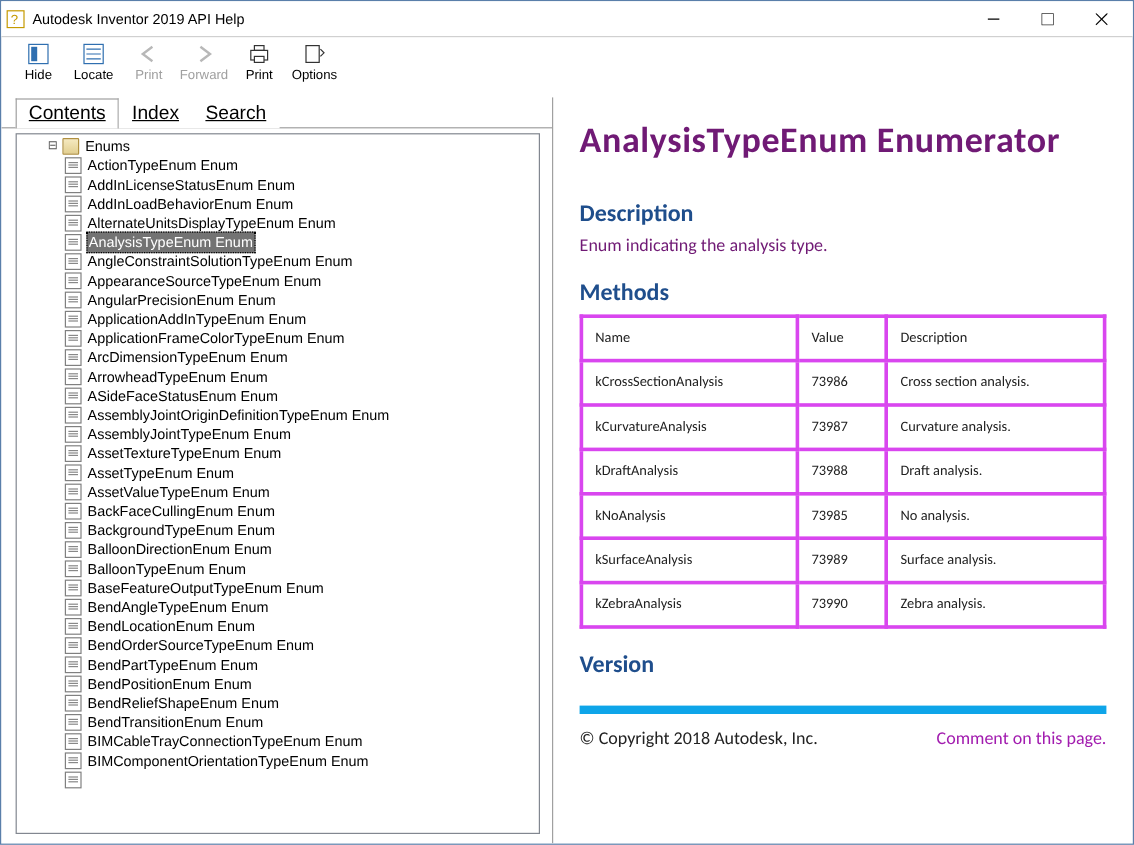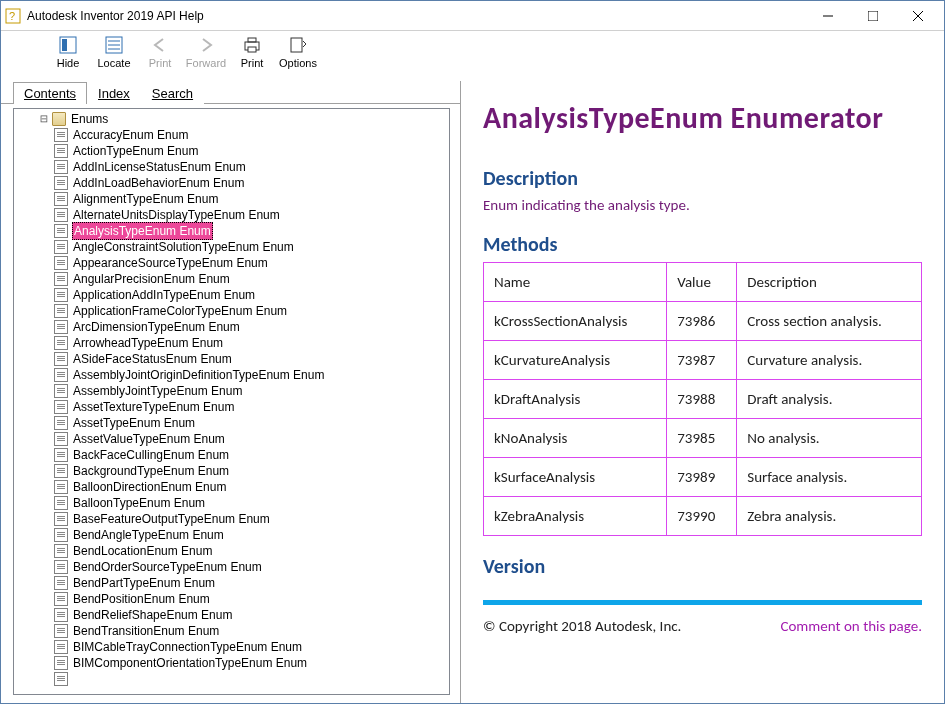--- a/index.html
+++ b/index.html
@@ -1,52 +1,52 @@
 <!DOCTYPE html>
 <html><head>
 <meta charset="utf-8">
 <style>
 * { box-sizing: border-box; margin: 0; padding: 0; }
 body { font-family: "Segoe UI", Tahoma, sans-serif; font-size: 12px; background: #fff; width: 945px; height: 704px; border: 1px solid #5a7faa; overflow: hidden; display: flex; flex-direction: column; }
 .titlebar { height: 30px; background: #fff; display: flex; align-items: center; padding: 0 4px; border-bottom: 1px solid #d0d0d0; }
 .title-icon { width: 16px; height: 16px; margin-right: 6px; }
 .titlebar .title { flex: 1; font-size: 12px; }
 .win-btn { width: 45px; height: 28px; display: flex; align-items: center; justify-content: center; }
-.toolbar { height: 50px; display: flex; align-items: flex-start; padding: 4px 8px 0 8px; gap: 0; margin-left: 36px; }
+.toolbar { height: 50px; display: flex; align-items: flex-start; padding: 4px 8px 0 8px; gap: 0; }
 .tb-item { display: flex; flex-direction: column; align-items: center; width: 46px; font-size: 11px; color: #000; cursor: pointer; }
 .tb-item.disabled { color: #a0a0a0; }
 .tb-icon { width: 20px; height: 20px; margin-bottom: 2px; display: flex; align-items: center; justify-content: center; }
 .tabs { display: flex; border-bottom: 1px solid #a0a0a0; padding-left: 12px; }
-.tab { padding: 3px 10px; font-size: 13px; border: 1px solid transparent; border-bottom: none; cursor: pointer; position: relative; top: 1px; background: #fff; }
+.tab { padding: 3px 10px; font-size: 16px; border: 1px solid transparent; border-bottom: none; cursor: pointer; position: relative; top: 1px; background: #fff; }
 .tab.active { border-color: #a0a0a0; background: #fff; text-decoration: underline; }
 .tab.inactive { text-decoration: underline; }
 .body { display: flex; flex: 1; overflow: hidden; }
 .sidebar { width: 460px; border-right: 1px solid #a0a0a0; display: flex; flex-direction: column; overflow: hidden; }
 .tree-wrap { flex: 1; margin: 4px 10px 8px 12px; border: 1px solid #828790; overflow-y: scroll; overflow-x: hidden; position: relative; }
 .tree-wrap::-webkit-scrollbar { width: 17px; }
 .tree-wrap::-webkit-scrollbar-track { background: #f0f0f0; }
 .tree-wrap::-webkit-scrollbar-thumb { background: #c2c3c9; border: 1px solid #a0a0a0; }
 .tree-root { padding: 2px 4px 2px 24px; font-size: 12px; }
 .node { display: flex; align-items: center; height: 16px; line-height: 16px; white-space: nowrap; }
 .node .toggle { width: 12px; height: 12px; margin-right: 2px; display: inline-flex; align-items: center; justify-content: center; font-size: 10px; color: #555; cursor: pointer; }
 .nicon { width: 14px; height: 14px; margin-right: 4px; display: inline-block; }
 .book-icon { background: linear-gradient(#f5e9c0,#e2cf90); border: 1px solid #b09040; border-radius: 1px; }
 .page-icon { background: #fff; border: 1px solid #808080; position: relative; }
 .page-icon::after { content: ""; position: absolute; left: 2px; right: 2px; top: 3px; height: 1px; background: #888; box-shadow: 0 2px 0 #888, 0 4px 0 #888; }
-.node.sel .lbl { background: #ec4899; color: #fff; border: 1px dotted #000; padding: 0 1px; }
+.node.sel .lbl { background: #737373; color: #fff; border: 1px dotted #000; padding: 0 1px; }
 .node .lbl { padding: 0 1px; }
 .children { padding-left: 16px; }
 .content { flex: 1; padding: 18px 22px 10px 22px; overflow-y: auto; font-family: Calibri, "Segoe UI", sans-serif; font-size: 15px; color: #222; }
 .content h1 { color: #701a75; font-size: 30px; font-weight: 700; margin-bottom: 30px; letter-spacing: 0.5px; }
 .content h2 { color: #1f4e8c; font-size: 20px; font-weight: 700; margin: 18px 0 6px 0; }
 .content p { font-size: 15px; color: #701a75; }
 table.methods { width: 100%; border-collapse: collapse; margin-top: 6px; }
-table.methods th, table.methods td { border: 1px solid #d946ef; padding: 10px 10px; text-align: left; font-size: 15px; font-weight: 400; }
+table.methods th, table.methods td { border: 3px solid #d946ef; padding: 10px 10px; text-align: left; font-size: 12px; font-weight: 400; }
 table.methods th { font-weight: 400; }
-.footer { border-top: 5px solid #0ea5e9; margin-top: 22px; padding-top: 12px; display: flex; justify-content: space-between; font-size: 15px; }
+.footer { border-top: 7px solid #0ea5e9; margin-top: 22px; padding-top: 12px; display: flex; justify-content: space-between; font-size: 15px; }
 .footer a { color: #a21caf; text-decoration: none; }
 </style>
 </head>
 <body>
 
 <div class="titlebar">
   <span class="title-icon">
     <svg viewBox="0 0 16 16">
         <rect x="1" y="1" width="14" height="14" fill="#fff" stroke="#c59a00"></rect>
         <text x="4" y="12" font-size="11" fill="#c59a00">?</text>
@@ -139,37 +139,29 @@
     <div class="tree-wrap">
       <div class="tree-root">
         <div class="node">
           <span class="toggle">⊟</span>
           <span class="nicon book-icon"></span>
           <span class="lbl">Enums</span>
         </div>
         <div class="children" id="tree-children">
             <div class="node">
               <span class="nicon page-icon"></span>
-              <span class="lbl">AccuracyEnum Enum</span>
-            </div>
-            <div class="node">
-              <span class="nicon page-icon"></span>
               <span class="lbl">ActionTypeEnum Enum</span>
             </div>
             <div class="node">
               <span class="nicon page-icon"></span>
               <span class="lbl">AddInLicenseStatusEnum Enum</span>
             </div>
             <div class="node">
               <span class="nicon page-icon"></span>
               <span class="lbl">AddInLoadBehaviorEnum Enum</span>
-            </div>
-            <div class="node">
-              <span class="nicon page-icon"></span>
-              <span class="lbl">AlignmentTypeEnum Enum</span>
             </div>
             <div class="node">
               <span class="nicon page-icon"></span>
               <span class="lbl">AlternateUnitsDisplayTypeEnum Enum</span>
             </div>
             <div class="node sel">
               <span class="nicon page-icon"></span>
               <span class="lbl">AnalysisTypeEnum Enum</span>
             </div>
             <div class="node">

